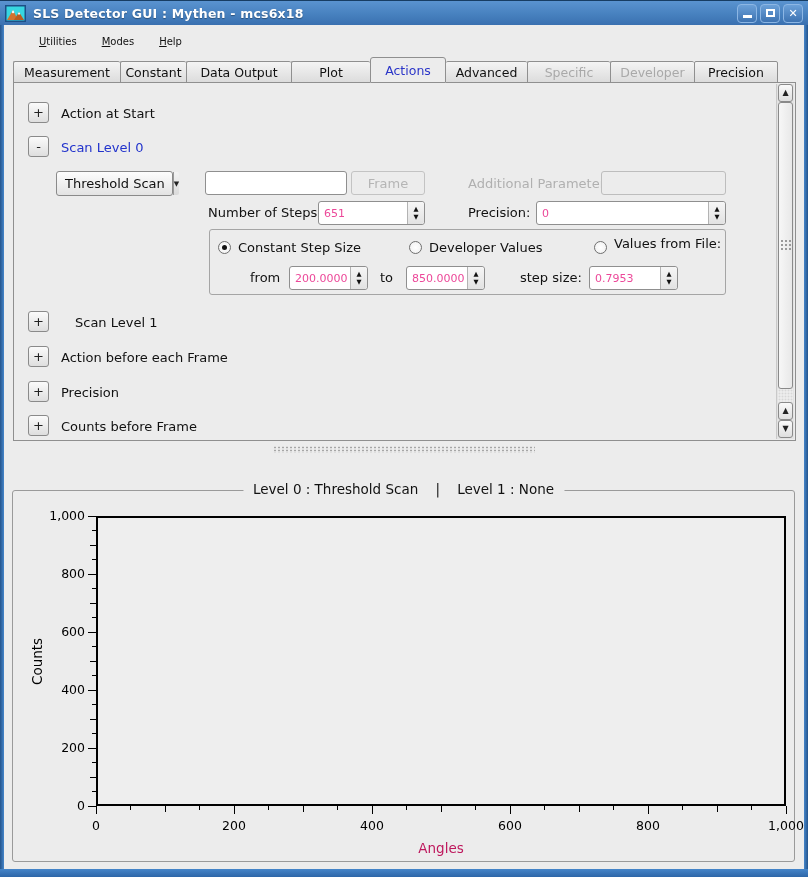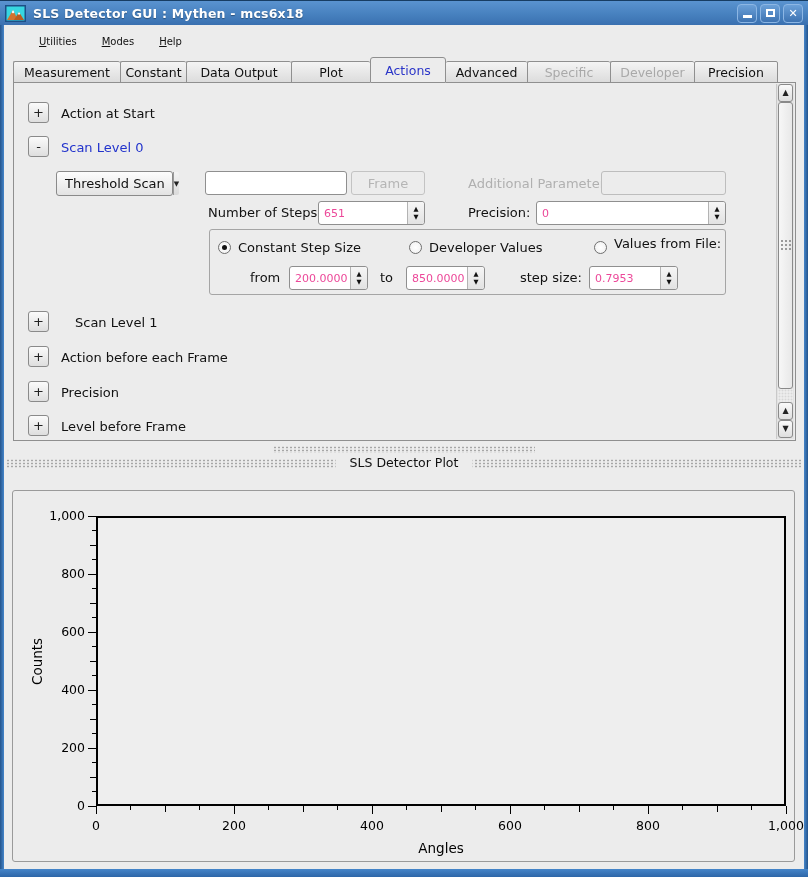--- a/index.html
+++ b/index.html
@@ -115,21 +115,21 @@
   .plot-group-title { position: absolute; top: -10px; left: 50%; transform: translateX(-50%);
     background: #ececec; padding: 0 10px; font-size: 13.5px; color: #111; white-space: pre; z-index: 2; }
   .plot-area { position: absolute; left: 0; top: 0; right: 0; bottom: 0; }
   .plot-canvas { position: absolute; left: 83px; top: 25px; width: 690px; height: 290px;
     border: 2px solid #000; background: #eeeeee; }
   .tickmark { position: absolute; background: #000; }
   .xlab, .ylab { position: absolute; font-size: 12.5px; color: #000; }
   .xlab { width: 80px; text-align: center; top: 327px; }
   .ylab { width: 72px; text-align: right; left: 0; }
   .x-axis-title { position: absolute; top: 349px; left: 328px; width: 200px; text-align: center;
-    font-size: 13.5px; color: #000000; }
+    font-size: 13.5px; color: #be185d; }
   .y-axis-title { position: absolute; left: 16px; top: 25px; height: 290px; width: 18px;
     writing-mode: vertical-rl; transform: rotate(180deg); text-align: center; font-size: 13.5px; color: #000; }
 </style>
 </head>
 <body>
 
 <div class="window">
 
   <div class="frame frame-left"></div>
   <div class="frame frame-right"></div>
@@ -279,49 +279,46 @@
     <span class="action-label" style="left:47px;top:267px">Action before each Frame</span>
 
     <div class="toggle-btn" style="left:14px;top:298px">
         <span>+</span>
       </div>
     <span class="action-label" style="left:47px;top:302px">Precision</span>
 
     <div class="toggle-btn" style="left:14px;top:332px">
         <span>+</span>
       </div>
-    <span class="action-label" style="left:47px;top:336px">Level before Frame</span>
+    <span class="action-label" style="left:47px;top:336px">Counts before Frame</span>
 
     <div class="vscroll">
       <div class="sb-btn" style="top:0">
           <span class="sb-arrow">▲</span>
         </div>
       <div class="sb-thumb">
           <div class="grip"></div>
         </div>
       <div class="sb-track-rest"></div>
       <div class="sb-btn" style="top:318px">
           <span class="sb-arrow">▲</span>
         </div>
       <div class="sb-btn" style="top:336px">
           <span class="sb-arrow">▼</span>
         </div>
     </div>
   </div>
 
   <div class="splitter">
     <div class="split-handle dots"></div>
-    <div class="dock-titlebar">
-      <div class="dock-dots dots"></div>
-      <span class="dock-title-text">SLS Detector Plot</span>
-    </div>
   </div>
 
   <div class="plot-dock">
     <div class="plot-group">
+      <span class="plot-group-title">Level 0 : Threshold Scan    |    Level 1 : None</span>
       <div class="plot-area" id="plot-area">
         <div class="plot-canvas"></div>
         <div class="y-axis-title">Counts</div>
         <div class="x-axis-title">Angles</div>
       <div class="tickmark" style="left: 82.5px; top: 315px; width: 1px; height: 8px;"></div>
           <div class="tickmark" style="left: 75px; top: 24.5px; width: 8px; height: 1px;"></div>
           <div class="tickmark" style="left: 117px; top: 315px; width: 1px; height: 4px;"></div>
           <div class="tickmark" style="left: 79px; top: 39px; width: 4px; height: 1px;"></div>
           <div class="tickmark" style="left: 151.5px; top: 315px; width: 1px; height: 6px;"></div>
           <div class="tickmark" style="left: 77px; top: 53.5px; width: 6px; height: 1px;"></div>

